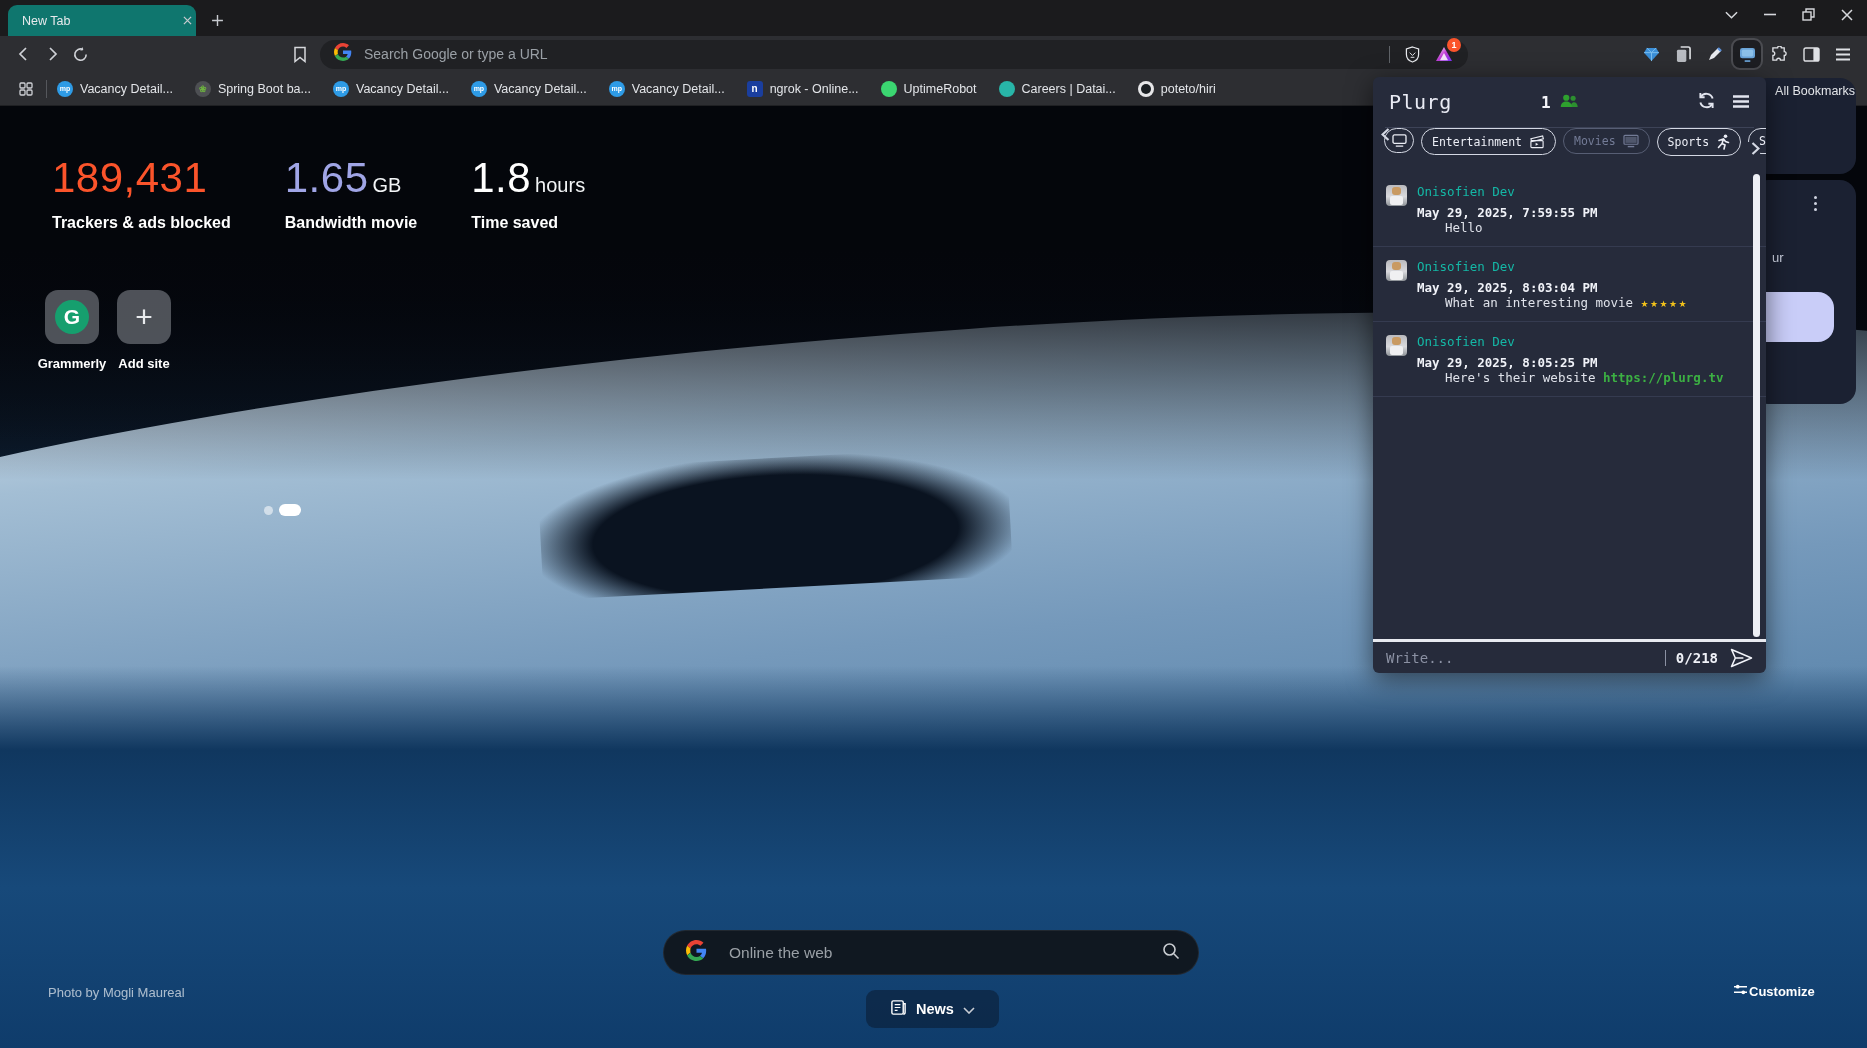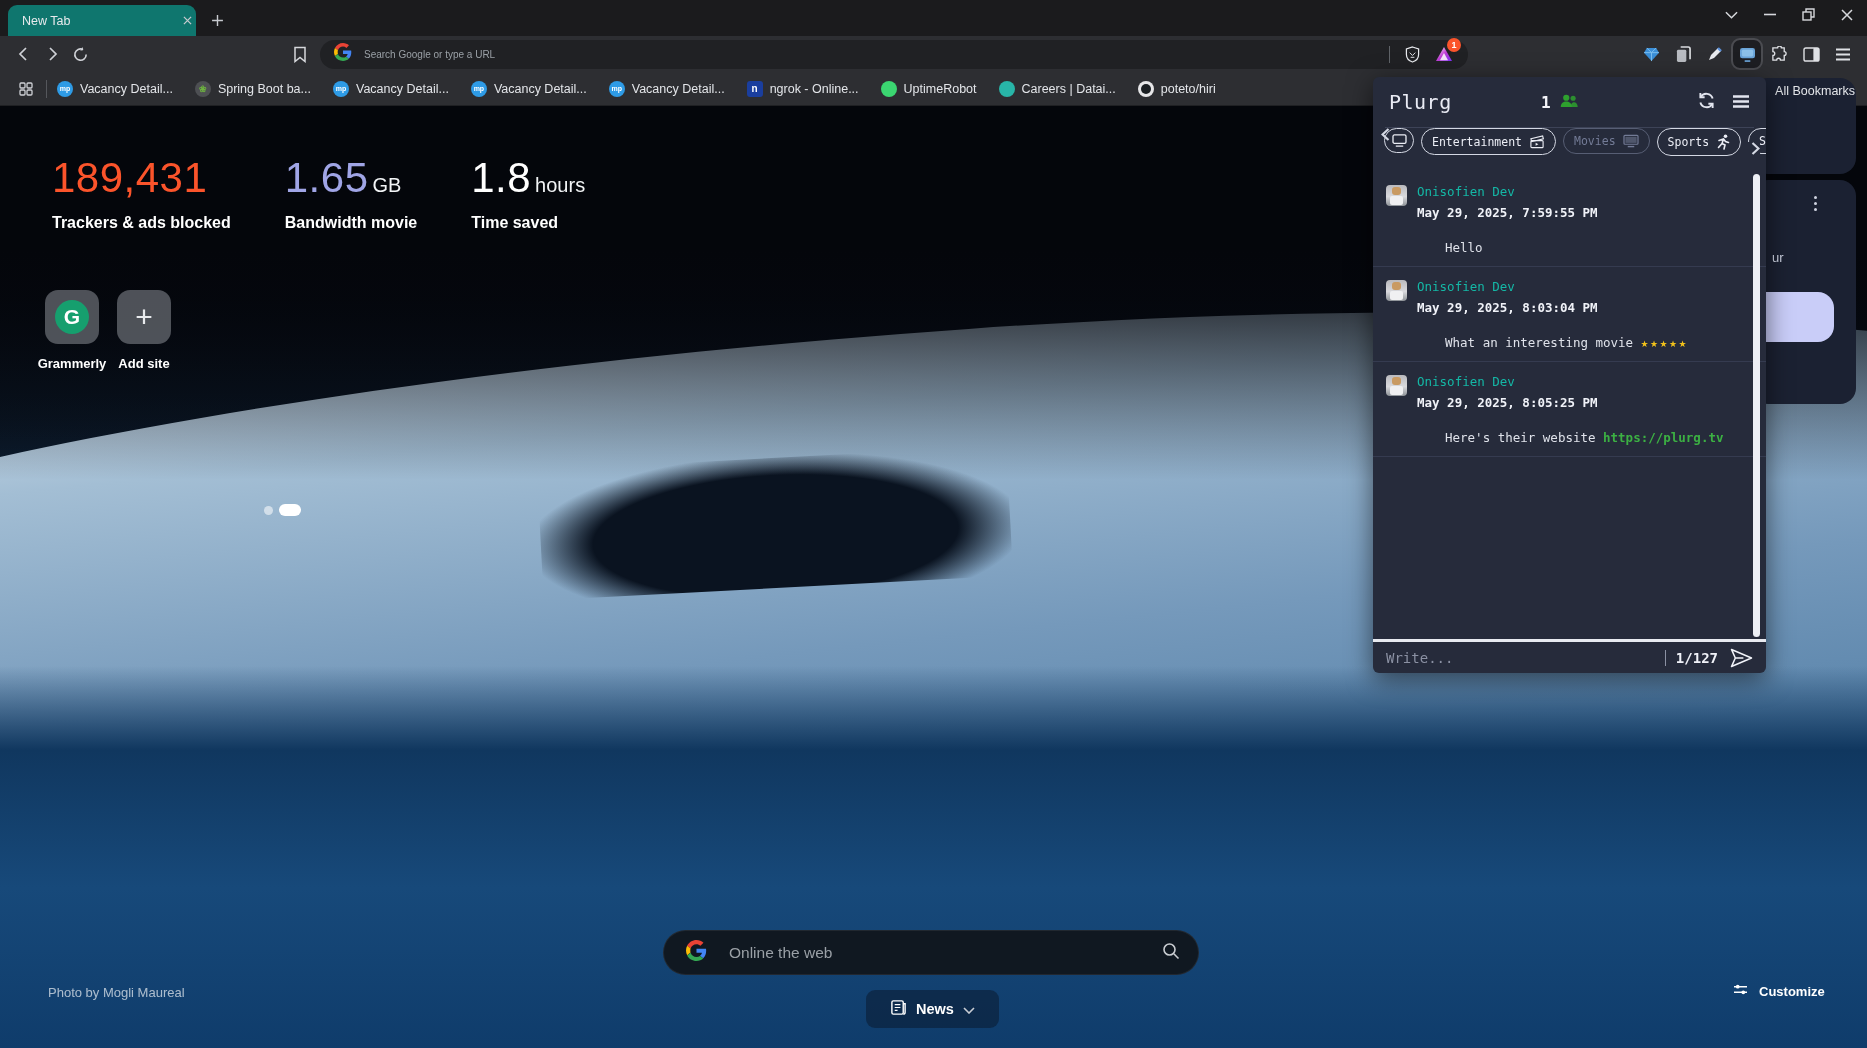--- a/index.html
+++ b/index.html
@@ -16,21 +16,21 @@
   .win-controls { position:absolute; right:14px; top:8px; display:flex; gap:26px; align-items:center; color:#d6d8dc; }
   .win-controls svg { display:block; }
 
   
   .toolbar { height:36px; background:#2d2e32; display:flex; align-items:center; padding:0 10px; }
   .nav-btn { width:28px; height:28px; display:flex; align-items:center; justify-content:center; color:#cfd1d6; }
   .ribbon-wrap { margin-left:192px; width:28px; height:28px; display:flex; align-items:center; justify-content:center; color:#d6d8dc; }
   .omnibox { margin-left:6px; width:1148px; height:29px; background:#202124; border-radius:15px;
     display:flex; align-items:center; padding:0 10px 0 14px; }
   .omnibox .g-logo { margin-right:12px; }
-  .omni-placeholder { color:#9aa0a6; font-size:10px; flex:1; }
+  .omni-placeholder { color:#9aa0a6; font-size:14px; flex:1; }
   .omni-sep { width:1px; height:17px; background:#5f6368; margin:0 10px; }
   .shield-btn { width:24px; height:24px; display:flex; align-items:center; justify-content:center; color:#e4e6ea; }
   .rewards-btn { position:relative; width:28px; height:24px; display:flex; align-items:center; justify-content:center; margin-left:6px; }
   .rewards-badge { position:absolute; top:-4px; right:-3px; min-width:14px; height:14px; border-radius:8px;
     background:#fb542b; color:#fff; font-size:9px; font-weight:bold; display:flex; align-items:center; justify-content:center; padding:0 3px; }
   .ext-cluster { margin-left:auto; display:flex; align-items:center; gap:4px; }
   .ext-btn { width:28px; height:28px; display:flex; align-items:center; justify-content:center; border-radius:7px; }
   .ext-btn.active { background:#1d1e22; outline:2px solid #4b4c51; }
   .menu-btn { width:28px; height:28px; display:flex; align-items:center; justify-content:center; color:#dfe1e5; }
 
@@ -87,21 +87,21 @@
   .ntp-search { position:absolute; left:663px; top:824px; width:536px; height:45px; border-radius:23px;
     background:rgba(16,18,22,.88); border:1px solid rgba(255,255,255,.07); display:flex; align-items:center; padding:0 18px 0 22px; }
   .ntp-search .g-logo { margin-right:22px; }
   .ntp-search-placeholder { color:#9aa0a6; font-size:15.5px; flex:1; }
   .search-glyph { color:#c9ccd1; }
 
   .news-btn { position:absolute; left:866px; top:884px; width:133px; height:38px; border-radius:9px;
     background:rgba(8,18,34,.45); display:flex; align-items:center; justify-content:center; gap:9px; color:#fff; }
   .news-label { font-size:14.5px; font-weight:bold; }
   .photo-credit { position:absolute; left:48px; top:879px; color:rgba(255,255,255,.65); font-size:13px; }
-  .customize-btn { position:absolute; left:1733px; top:876px; display:flex; align-items:center; gap:11px; color:#fff; }
+  .customize-btn { position:absolute; left:1733px; top:876px; display:flex; align-items:center; gap:1px; color:#fff; }
   .customize-label { font-size:13px; font-weight:bold; }
 
   
   .bg-card { position:absolute; background:#1b2132; border-radius:16px; z-index:5; }
   .bg-card1 { left:1752px; top:78px; width:104px; height:96px; }
   .bg-card2 { left:1752px; top:180px; width:104px; height:224px; }
   .kebab { position:absolute; left:62px; top:16px; display:flex; flex-direction:column; gap:3px; }
   .kebab i { width:3px; height:3px; border-radius:50%; background:#cfd3e0; }
   .bg-frag-text { position:absolute; left:20px; top:70px; color:#ced3e2; font-size:13px; }
   .bg-btn { position:absolute; left:-14px; top:112px; width:96px; height:50px; border-radius:16px; background:#c9cdf8; }
@@ -127,21 +127,21 @@
   .chip.disabled { border-color:#575e74; color:#737b96; }
   .messages { position:relative; flex:1; overflow:hidden; }
   .msg-scrollbar { position:absolute; right:6px; top:2px; bottom:2px; width:7px; border-radius:4px; background:#edeff5; }
   .msg { position:relative; padding:12px 26px 11px 44px; border-bottom:1px solid #353b50; }
   .avatar { position:absolute; left:13px; top:13px; width:21px; height:21px; border-radius:4px;
     background:linear-gradient(180deg,#b9b9bd 0%,#d9d9dd 55%,#8e9398 100%); overflow:hidden; }
   .avatar::before { content:""; position:absolute; left:6px; top:2px; width:9px; height:8px; border-radius:3px; background:#c99a62; }
   .avatar::after { content:""; position:absolute; left:4px; top:11px; width:13px; height:9px; background:#f0f0f2; border-radius:2px; }
   .msg-author { font-size:12.5px; color:#14b8a6; }
   .msg-time { margin-top:6px; font-size:12.5px; font-weight:bold; color:#f0f2f8; }
-  .msg-text { margin-top:20px; font-size:12.5px; color:#dfe2ea;padding-left:28px; }
+  .msg-text { margin-top:0; font-size:12.5px; color:#dfe2ea;padding-left:28px; }
   .msg-stars { color:#f2c21b; letter-spacing:2px; }
   .msg-link { color:#3cb043; font-weight:bold; }
   .composer { height:34px; border-top:3px solid #e8eaf0; display:flex; align-items:center; padding:0 13px; }
   .composer-placeholder { flex:1; color:#8b91a3; font-size:14px; }
   .composer-counter { display:flex; align-items:center; color:#f0f2f8; font-size:14px; font-weight:bold; }
   .counter-pipe { width:1px; height:16px; background:#8b91a3; margin-right:10px; }
   .send-btn { margin-left:12px; display:flex; align-items:center; color:#f2f4fa; }
 </style>
 </head>
 <body>
@@ -530,21 +530,21 @@
       <div class="msg-time">May 29, 2025, 8:05:25 PM</div>
       <div class="msg-text"><span>Here's their website </span><span class="msg-link">https://plurg.tv</span></div>
     </div>
     <div class="msg-scrollbar"></div>
   </div>
 
   <div class="composer">
     <span class="composer-placeholder">Write...</span>
     <span class="composer-counter">
       <span class="counter-pipe"></span>
-      <span>1/127</span>
+      <span>0/218</span>
     </span>
     <span class="send-btn">
       <svg width="23" height="20" viewBox="0 0 24 21">
           <path d="M1.5 19.5 L22.5 10.5 L1.5 1.5 L5.5 10.5 Z M5.5 10.5 L14 10.5" stroke="currentColor" stroke-width="1.6" fill="none" stroke-linejoin="round"></path>
         </svg>
     </span>
   </div>
 </div>
 
 </body></html>

